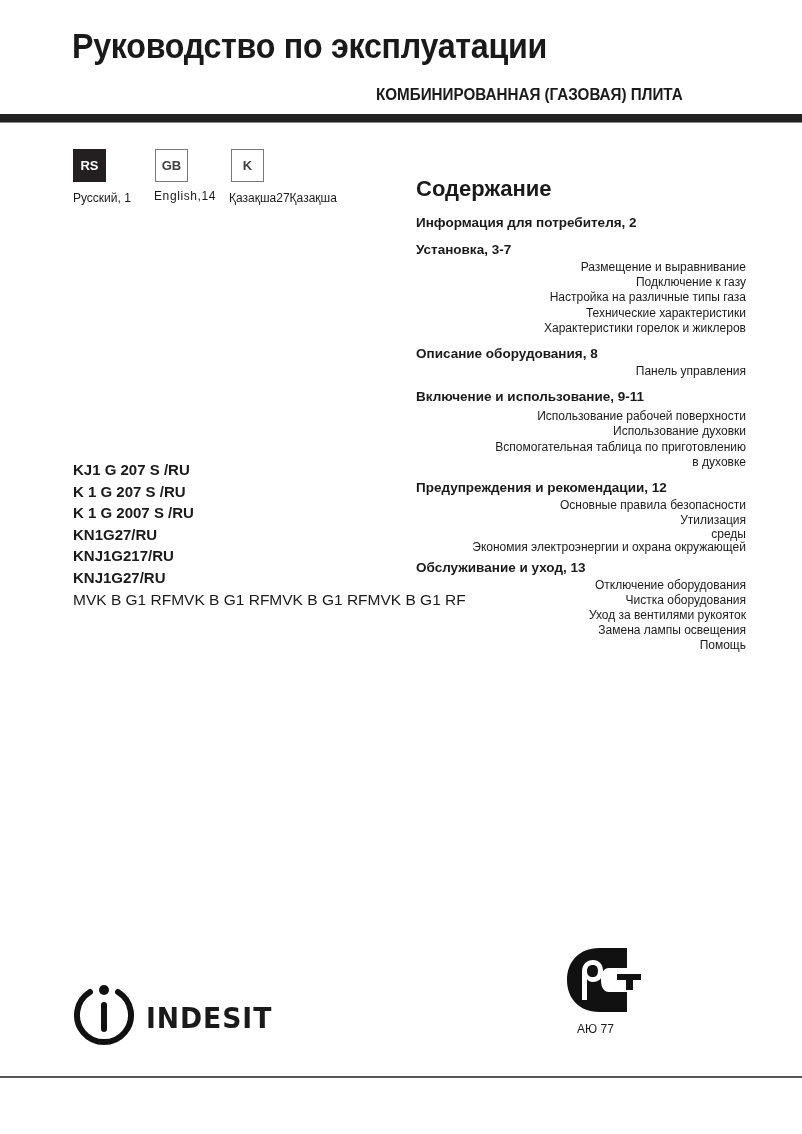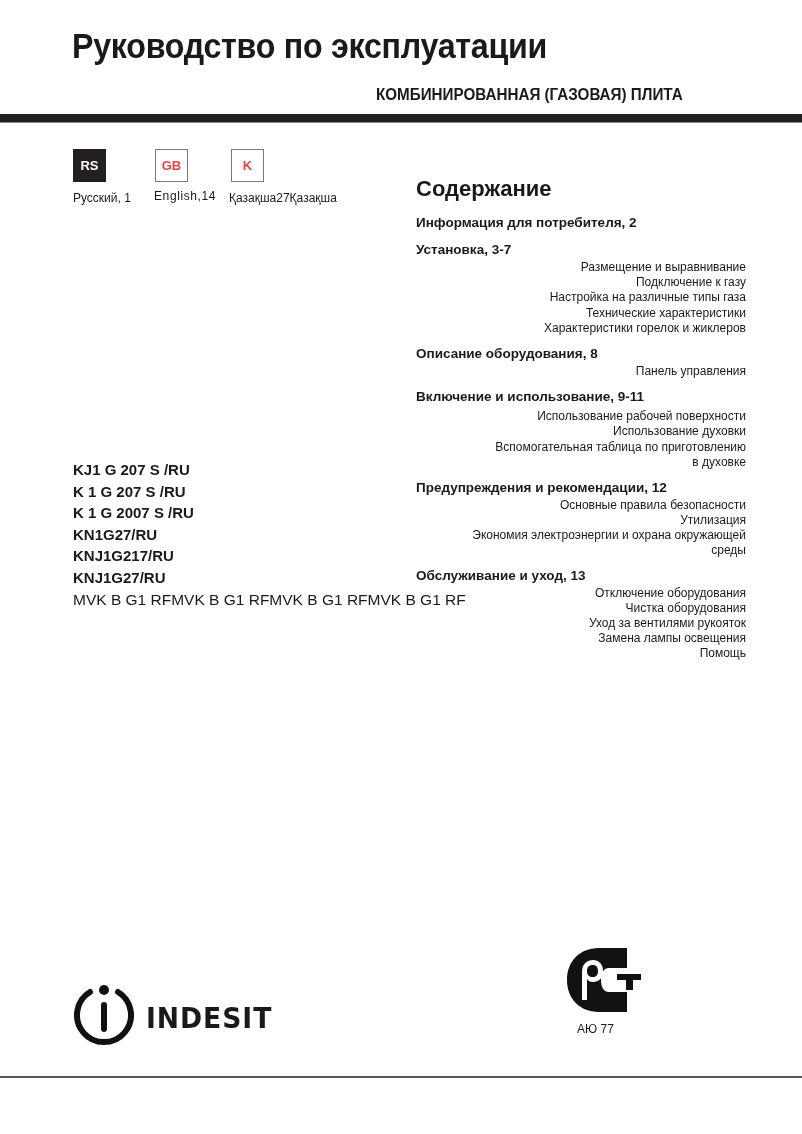--- a/index.html
+++ b/index.html
@@ -11,21 +11,21 @@
              transform: scaleX(0.92); transform-origin: left top; white-space: nowrap; }
     .subtitle { left: 376px; top: 86px; font-size: 16px; font-weight: bold; white-space: nowrap;
                 transform: scaleX(0.95); transform-origin: left top; }
     .top-bar { left: 0; top: 114px; width: 802px; height: 8px; background: #222222;
                border-bottom: 1px solid #888; }
     .bottom-rule { left: 0; top: 1076px; width: 802px; height: 2px; background: #555555; }
 
     .lang-box { top: 149px; width: 33px; height: 33px; box-sizing: border-box;
                 font-size: 13px; font-weight: bold; display: flex; align-items: center; justify-content: center; }
     .lang-box.filled { background: #231f20; color: #fff; }
-    .lang-box.outlined { border: 1px solid #777; background: #fff; color: #ef4444; }
+    .lang-box.outlined { border: 1px solid #777; background: #fff; color: #404040; }
     .lang-label { top: 191px; font-size: 12px; white-space: nowrap; }
     .lang-label.bold { font-weight: normal; }
 
     .models { left: 73px; top: 459px; }
     .model { font-size: 15px; font-weight: bold; line-height: 21.6px; white-space: nowrap; }
     .model-line { position: absolute; left: 73px; top: 591px; font-size: 15.5px; white-space: nowrap; }
 
     .toc { left: 416px; top: 176px; width: 330px; }
     .toc-heading { font-size: 22px; font-weight: bold; margin-bottom: 13px; }
     .toc-section { margin-bottom: 10px; }
@@ -94,26 +94,26 @@
   </div>
 
   <div class="toc-section">
     <div class="toc-section-title" style="margin-bottom:5px;">Включение и использование, 9-11</div>
     <div class="toc-item">Использование рабочей поверхности</div>
     <div class="toc-item">Использование духовки</div>
     <div class="toc-item">Вспомогательная таблица по приготовлению</div>
     <div class="toc-item">в духовке</div>
   </div>
 
-  <div class="toc-section" style="margin-bottom:12px;">
+  <div class="toc-section" style="margin-bottom:4px;">
     <div class="toc-section-title">Предупреждения и рекомендации, 12</div>
     <div class="toc-item">Основные правила безопасности</div>
     <div class="toc-item">Утилизация</div>
+    <div class="toc-item" style="line-height:12px;">среды</div>
     <div class="toc-item">Экономия электроэнергии и охрана окружающей</div>
-    <div class="toc-item" style="line-height:12px;">среды</div>
   </div>
 
   <div class="toc-section">
     <div class="toc-section-title">Обслуживание и уход, 13</div>
     <div class="toc-item">Отключение оборудования</div>
     <div class="toc-item">Чистка оборудования</div>
     <div class="toc-item">Уход за вентилями рукояток</div>
     <div class="toc-item">Замена лампы освещения</div>
     <div class="toc-item">Помощь</div>
   </div>

